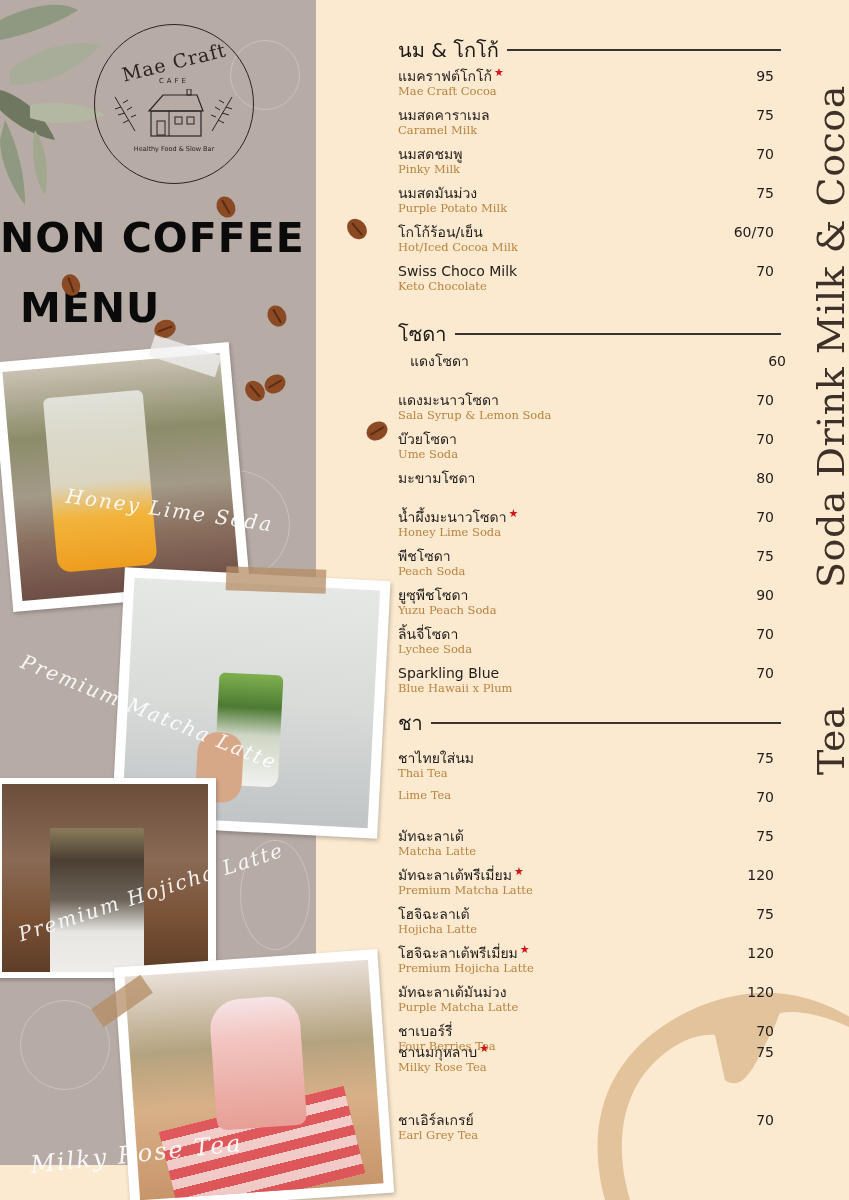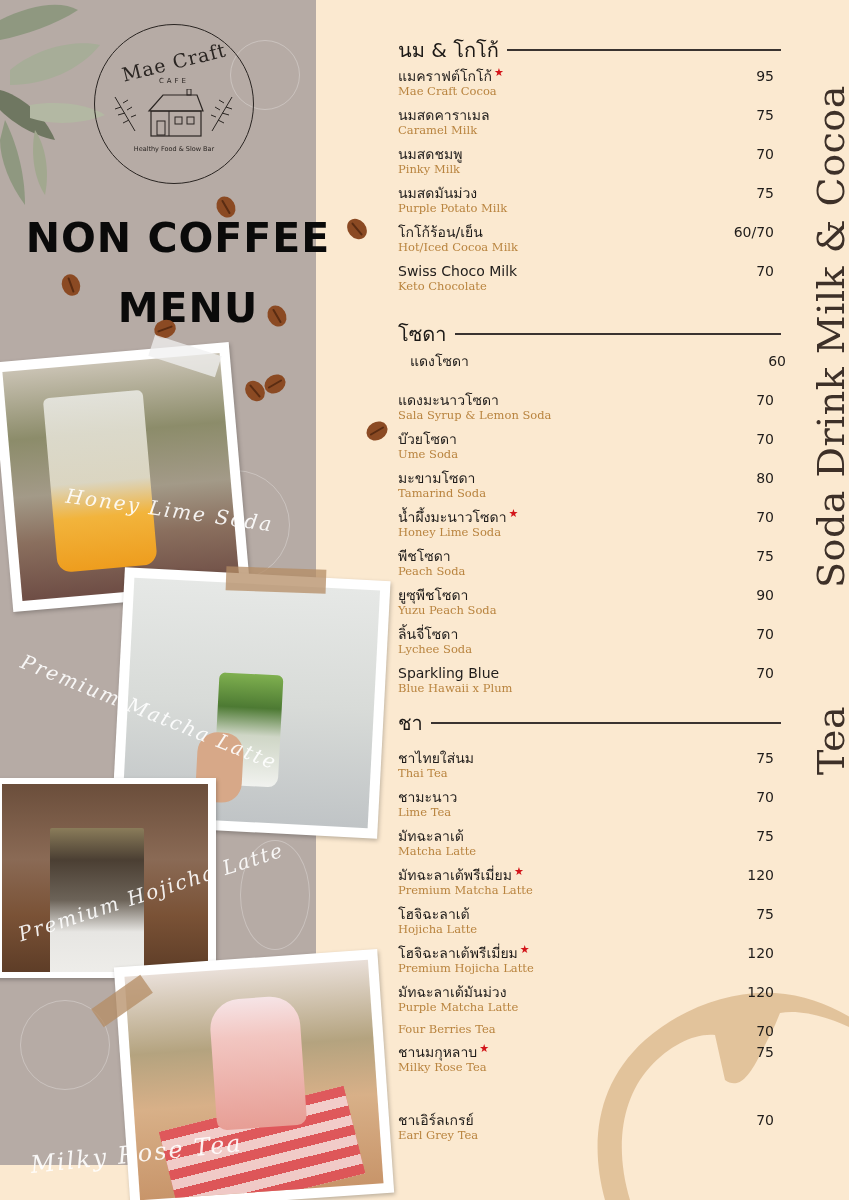--- a/index.html
+++ b/index.html
@@ -15,21 +15,21 @@
   
   .leaves { position:absolute; left:0; top:0; width:110px; height:215px; }
 
   
   .logo { position:absolute; left:94px; top:24px; width:160px; height:160px; border:1.5px solid #2a2522; border-radius:50%; }
   .logo-name { position:absolute; left:0; right:0; top:26px; text-align:center; font-family:"DejaVu Serif", serif; font-size:19px; color:#2a2522; letter-spacing:1px; transform:rotate(-14deg); }
   .logo-cafe { position:absolute; left:0; right:0; top:52px; text-align:center; font-size:7px; letter-spacing:3px; color:#2a2522; }
   .logo-house { position:absolute; left:48px; top:64px; width:64px; height:50px; }
   .logo-tag { position:absolute; left:0; right:0; top:120px; text-align:center; font-size:6.5px; color:#2a2522; }
 
-  .title { position:absolute; left:0; width:356px; text-align:center; font-family:"DejaVu Sans", sans-serif; font-weight:bold; color:#0a0a0a; font-size:41px; letter-spacing:1px; line-height:1; }
+  .title { position:absolute; left:0; width:356px; text-align:left; font-family:"DejaVu Sans", sans-serif; font-weight:bold; color:#0a0a0a; font-size:41px; letter-spacing:1px; line-height:1; }
   .title.l1 { top:218px; }
   .title.l2 { top:288px;padding-left:20px; }
 
   .bean { position:absolute; width:18px; height:22px; background:#8b4a23; border-radius:50%; }
   .bean::after { content:""; position:absolute; left:8px; top:3px; width:2px; height:16px; background:#5a2c12; border-radius:2px; }
 
   
   .photo { position:absolute; background:#fff; box-shadow:1px 2px 4px rgba(0,0,0,0.25); padding:10px; }
   .photo .img { width:100%; height:100%; position:relative; overflow:hidden; }
   .script { position:absolute; font-family:"DejaVu Serif", serif; font-style:italic; color:rgba(255,255,255,0.9); font-size:20px; white-space:nowrap; letter-spacing:2px; }
@@ -190,21 +190,20 @@
       <div class="en">Sala Syrup &amp; Lemon Soda</div>
       <div class="price">70</div>
     </div>
   <div class="item" style="top:431px;">
       <div class="th"><span>บ๊วยโซดา</span></div>
       <div class="en">Ume Soda</div>
       <div class="price">70</div>
     </div>
   <div class="item" style="top:470px;">
       <div class="th"><span>มะขามโซดา</span></div>
-      <div class="en">Tamarind Soda</div>
       <div class="price">80</div>
     </div>
   <div class="item" style="top:509px;">
       <div class="th"><span>น้ำผึ้งมะนาวโซดา</span><span class="star">★</span></div>
       <div class="en">Honey Lime Soda</div>
       <div class="price">70</div>
     </div>
   <div class="item" style="top:548px;">
       <div class="th"><span>พีชโซดา</span></div>
       <div class="en">Peach Soda</div>
@@ -229,21 +228,20 @@
   <div class="section-head" style="top:707px;">
     <span class="name">ชา</span>
     <span class="rule"></span>
   </div>
   <div class="item" style="top:750px;">
       <div class="th"><span>ชาไทยใส่นม</span></div>
       <div class="en">Thai Tea</div>
       <div class="price">75</div>
     </div>
   <div class="item" style="top:789px;">
-      <div class="th"><span>ชามะนาว</span></div>
       <div class="en">Lime Tea</div>
       <div class="price">70</div>
     </div>
   <div class="item" style="top:828px;">
       <div class="th"><span>มัทฉะลาเต้</span></div>
       <div class="en">Matcha Latte</div>
       <div class="price">75</div>
     </div>
   <div class="item" style="top:867px;">
       <div class="th"><span>มัทฉะลาเต้พรีเมี่ยม</span><span class="star">★</span></div>
@@ -259,20 +257,21 @@
       <div class="th"><span>โฮจิฉะลาเต้พรีเมี่ยม</span><span class="star">★</span></div>
       <div class="en">Premium Hojicha Latte</div>
       <div class="price">120</div>
     </div>
   <div class="item" style="top:984px;">
       <div class="th"><span>มัทฉะลาเต้มันม่วง</span></div>
       <div class="en">Purple Matcha Latte</div>
       <div class="price">120</div>
     </div>
   <div class="item" style="top:1023px;">
+      <div class="th"><span>ชาเบอร์รี่</span></div>
       <div class="en">Four Berries Tea</div>
       <div class="price">70</div>
     </div>
   <div class="item" style="top:1112px;">
       <div class="th"><span>ชาเอิร์ลเกรย์</span></div>
       <div class="en">Earl Grey Tea</div>
       <div class="price">70</div>
     </div>
   <div class="item" style="top:1044px;">
       <div class="th"><span>ชานมกุหลาบ</span><span class="star">★</span></div>

